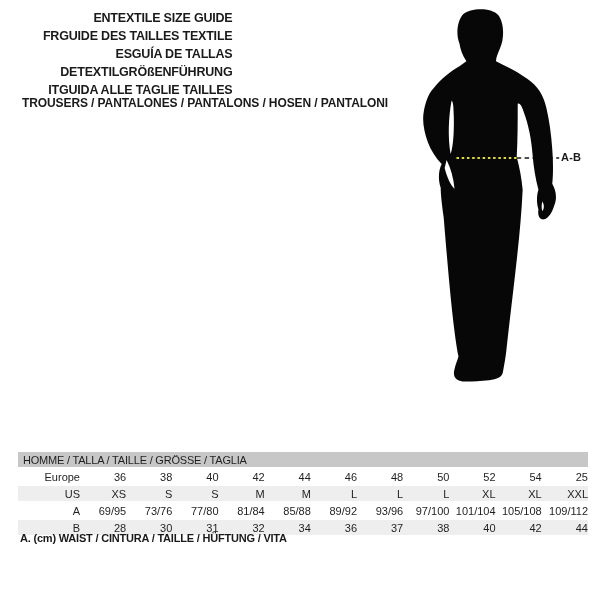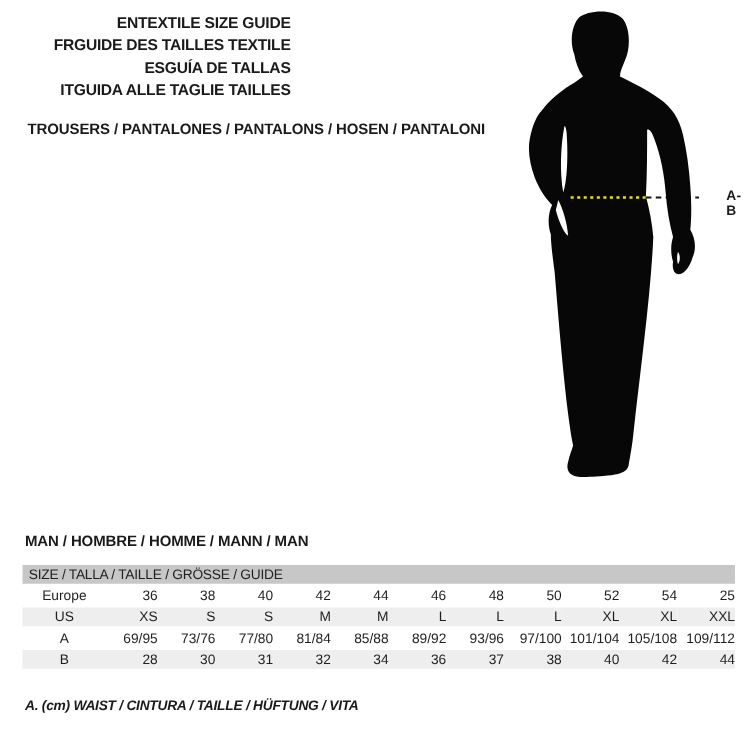--- a/index.html
+++ b/index.html
@@ -20,21 +20,21 @@
   .category-title {
     position: absolute; left: 22px; top: 96px;
     font-weight: 700; font-size: 12px; letter-spacing: -0.1px; white-space: nowrap;
   }
 
   
   .figure-wrap { position: absolute; left: 395px; top: 5px; width: 200px; height: 390px; }
   .figure-wrap svg { position: absolute; left: 0; top: 0; }
   .ab-label {
     position: absolute; left: 166px; top: 146px;
-    font-size: 11px; font-weight: 600; letter-spacing: 0.2px; margin-left: 20px;
+    font-size: 11px; font-weight: 600; letter-spacing: 0.2px;
   }
 
   .man-title {
     position: absolute; left: 20px; top: 426px;
     font-weight: 700; font-size: 12px; letter-spacing: -0.1px; white-space: nowrap;
   }
 
   
   .size-table {
     position: absolute; left: 18px; top: 452px; width: 570px;
@@ -43,38 +43,39 @@
   }
   .size-table th {
     background: #c7c7c7; text-align: left; font-weight: 400;
     height: 15px; padding: 0 0 0 5px; letter-spacing: -0.2px;
     border-bottom: 2px solid #fff; white-space: nowrap;
   }
   .size-table td {
     height: 15px; padding: 0; text-align: right;
     border-bottom: 2px solid #fff; white-space: nowrap;
   }
-  .size-table td.row-label { text-align: center; padding-left: 5px; }
+  .size-table td.row-label { text-align: right; padding-left: 5px; }
   .size-table tbody tr:nth-child(even) { background: #eeeeee; }
 
   .notes {
-    position: absolute; left: 20px; top: 557px;
-    font-weight: 700; font-size: 11px; line-height: 17px; letter-spacing: -0.2px; font-style: italic;
+    position: absolute; left: 20px; top: 530px;
+    font-weight: 700; font-size: 11px; line-height: 17px; letter-spacing: -0.2px;
   }
   .notes div { white-space: nowrap; }
 </style>
 </head>
 <body>
 
 <div class="page">
 
   <div class="lang-block" id="lang-block">
       <div class="lang-row"><span class="lang-code">EN</span><span>TEXTILE SIZE GUIDE</span></div>
       <div class="lang-row"><span class="lang-code">FR</span><span>GUIDE DES TAILLES TEXTILE</span></div>
       <div class="lang-row"><span class="lang-code">ES</span><span>GUÍA DE TALLAS</span></div>
+      <div class="lang-row"><span class="lang-code">DE</span><span>TEXTILGRÖßENFÜHRUNG</span></div>
       <div class="lang-row"><span class="lang-code">IT</span><span>GUIDA ALLE TAGLIE TAILLES</span></div>
     </div>
 
   <div class="category-title">TROUSERS / PANTALONES / PANTALONS / HOSEN / PANTALONI</div>
 
   <div class="figure-wrap">
     <svg width="200" height="390" viewBox="395 5 200 395" xmlns="http://www.w3.org/2000/svg">
 
       <line x1="517" y1="160" x2="560" y2="160" stroke="#141414" stroke-width="1.6" stroke-dasharray="4.5 3.5"></line>
 
@@ -117,40 +118,39 @@
 
       <path fill="#ffffff" d="M 446 162 C 450 170 453 180 454 191 C 450 188 446 178 444 170 Z"></path>
 
       <path fill="#ffffff" d="M 543 204 C 545 207 545 211 543 214 C 542 211 542 207 543 204 Z"></path>
 
       <line x1="456" y1="160" x2="517" y2="160" stroke="#e2de20" stroke-width="2" stroke-dasharray="2.5 2.8"></line>
     </svg>
     <span class="ab-label">A-B</span>
   </div>
 
-  <div class="man-title">MAN / HOMBRE / HOMME / MANN / MAN</div>
 
   <table class="size-table">
     <colgroup>
       <col style="width:62px">
       <col>
         <col>
         <col>
         <col>
         <col>
         <col>
         <col>
         <col>
         <col>
         <col>
         <col>
     </colgroup>
     <thead>
       <tr>
-        <th colspan="12">SIZE / TALLA / TAILLE / GRÖSSE / GUIDE</th>
+        <th colspan="12">HOMME / TALLA / TAILLE / GRÖSSE / TAGLIA</th>
       </tr>
     </thead>
     <tbody id="size-table-body">
         <tr>
           <td class="row-label">Europe</td>
           <td>36</td>
           <td>38</td>
           <td>40</td>
           <td>42</td>
           <td>44</td>

